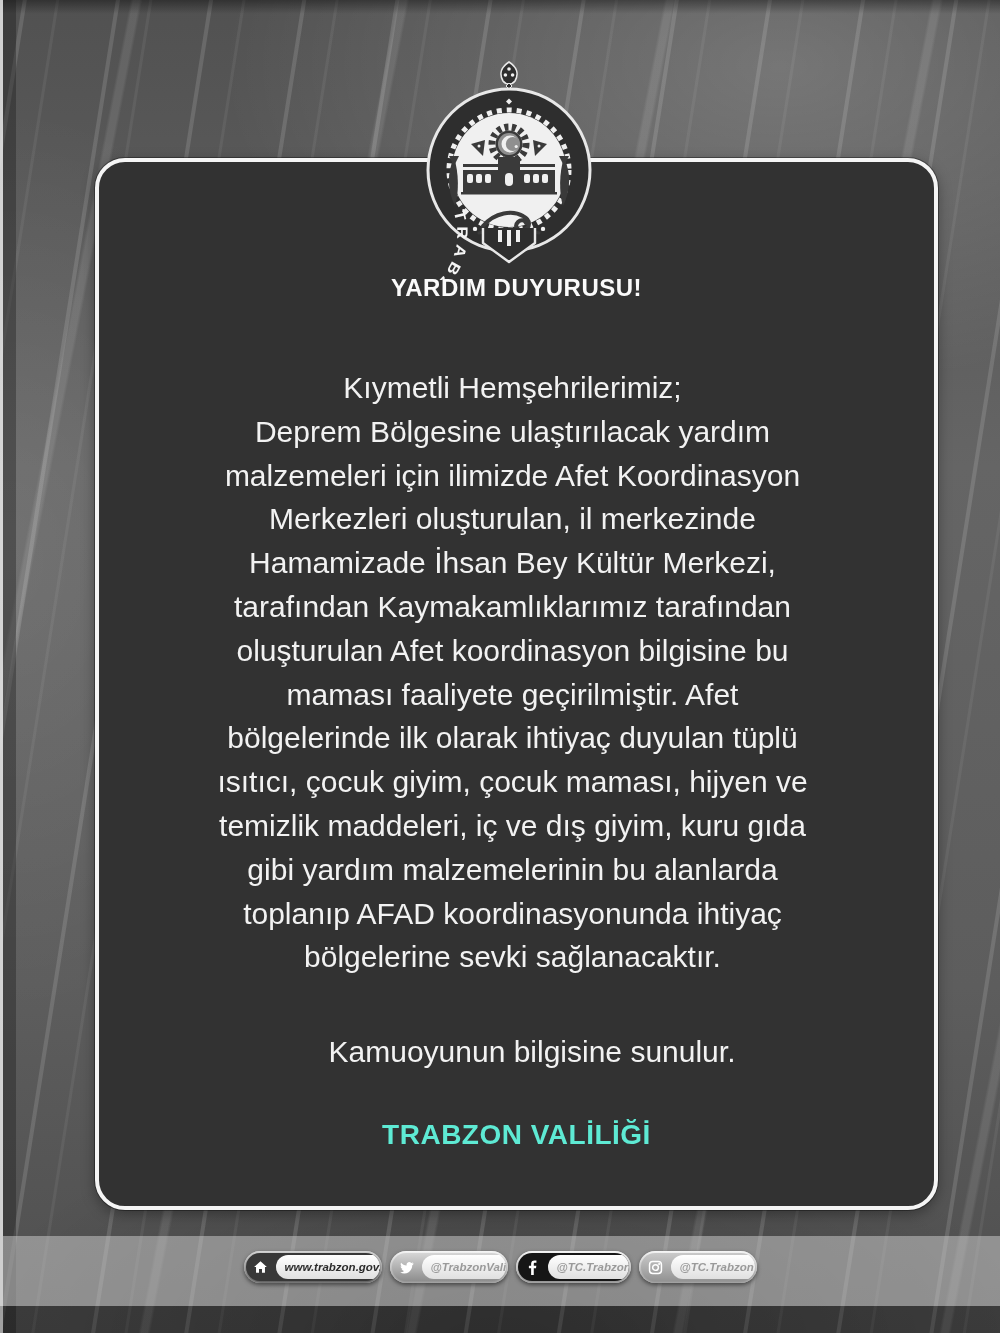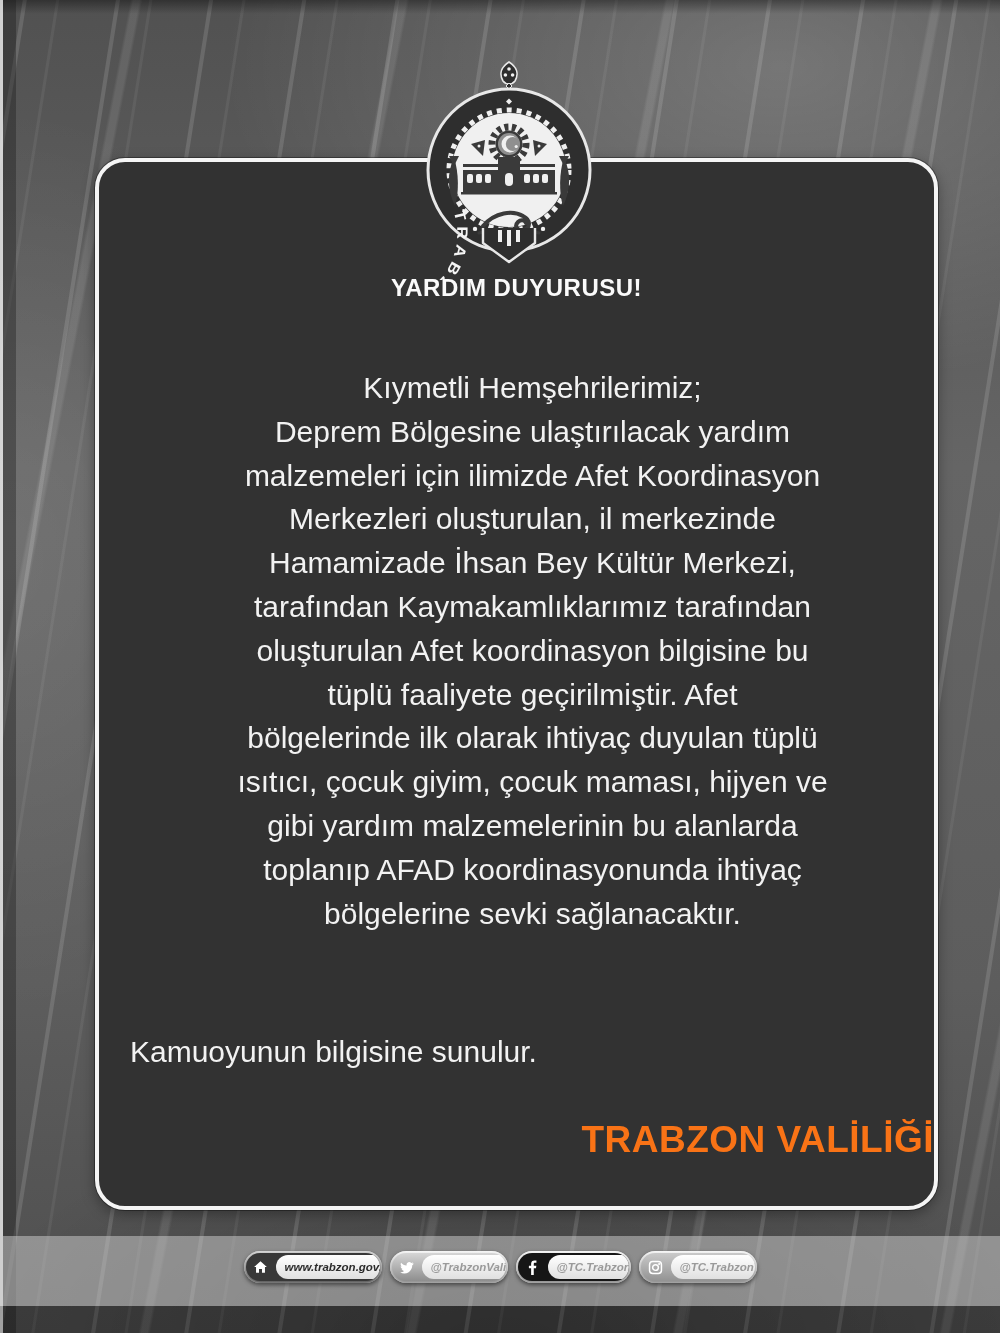--- a/index.html
+++ b/index.html
@@ -23,31 +23,31 @@
   .card{
     position:absolute;left:95px;top:158px;width:843px;height:1052px;
     background:#323232;border:4px solid #f5f5f5;border-radius:30px;
     box-shadow:0 0 0 1px rgba(0,0,0,.35), 0 4px 14px rgba(0,0,0,.35);
   }
   .card-title{
     position:absolute;left:0;top:112px;width:100%;text-align:center;
     font-size:24px;font-weight:700;color:#fafafa;letter-spacing:.5px;
   }
   .body-block{
-    position:absolute;left:52px;top:204px;width:763px;text-align:center;
+    position:absolute;left:32px;top:204px;width:763px;text-align:center;
     color:#f2f2f2;font-size:30px;line-height:43.8px;font-weight:400;
   }
   .bline b{font-weight:400;}
   .closing{
-    position:absolute;left:0;top:873px;width:100%;text-align:left;
+    position:absolute;left:0;top:873px;width:100%;text-align:center;
     color:#f2f2f2;font-size:30px;padding-left:31px;
   }
   .signature{
-    position:absolute;left:0;top:957px;width:100%;text-align:right;
-    color:#f97316;font-size:37px;font-weight:700;letter-spacing:.5px;
+    position:absolute;left:0;top:957px;width:100%;text-align:center;
+    color:#5eead4;font-size:28px;font-weight:700;letter-spacing:.5px;
   }
 
   
   .seal{position:absolute;left:399px;top:60px;width:220px;height:220px;}
 
   
   .footer-band{position:absolute;left:0;top:1236px;width:100%;height:70px;background:rgba(205,205,205,.52);}
   .footer-bottom{position:absolute;left:0;top:1306px;width:100%;height:27px;background:rgba(0,0,0,.24);}
   .pill-row{position:absolute;left:0;top:1251px;width:100%;display:flex;justify-content:center;gap:8px;}
   .pill{
@@ -83,23 +83,24 @@
     <div class="card-title">YARDIM DUYURUSU!</div>
 
     <div class="body-block">
       <div class="bline"><span>Kıymetli Hemşehrilerimiz;</span><b></b></div>
       <div class="bline"><span>Deprem Bölgesine ulaştırılacak yardım</span><b></b></div>
       <div class="bline"><span>malzemeleri için ilimizde Afet Koordinasyon</span><b></b></div>
       <div class="bline"><span>Merkezleri oluşturulan, il merkezinde</span><b></b></div>
       <div class="bline"><span>Hamamizade İhsan Bey Kültür Merkezi,</span><b></b></div>
       <div class="bline"><span>tarafından Kaymakamlıklarımız tarafından</span><b></b></div>
       <div class="bline"><span>oluşturulan Afet koordinasyon bilgisine bu</span><b></b></div>
-      <div class="bline"><span>tüplü faaliyete geçirilmiştir. Afet</span><b></b></div>
+      <div class="bline"><span>maması faaliyete geçirilmiştir. Afet</span><b></b></div>
       <div class="bline"><span>bölgelerinde ilk olarak ihtiyaç duyulan </span><b>tüplü</b></div>
       <div class="bline"><span></span><b>ısıtıcı, çocuk giyim, çocuk maması, hijyen ve</b></div>
+      <div class="bline"><span></span><b>temizlik maddeleri, iç ve dış giyim, kuru gıda</b></div>
       <div class="bline"><span>gibi yardım malzemelerinin bu alanlarda</span><b></b></div>
       <div class="bline"><span>toplanıp AFAD koordinasyonunda ihtiyaç</span><b></b></div>
       <div class="bline"><span>bölgelerine sevki sağlanacaktır.</span><b></b></div>
     </div>
 
     <div class="closing">Kamuoyunun bilgisine sunulur.</div>
     <div class="signature">TRABZON VALİLİĞİ</div>
   </div>
 
   <svg class="seal" viewBox="-110 -110 220 220" xmlns="http://www.w3.org/2000/svg">

